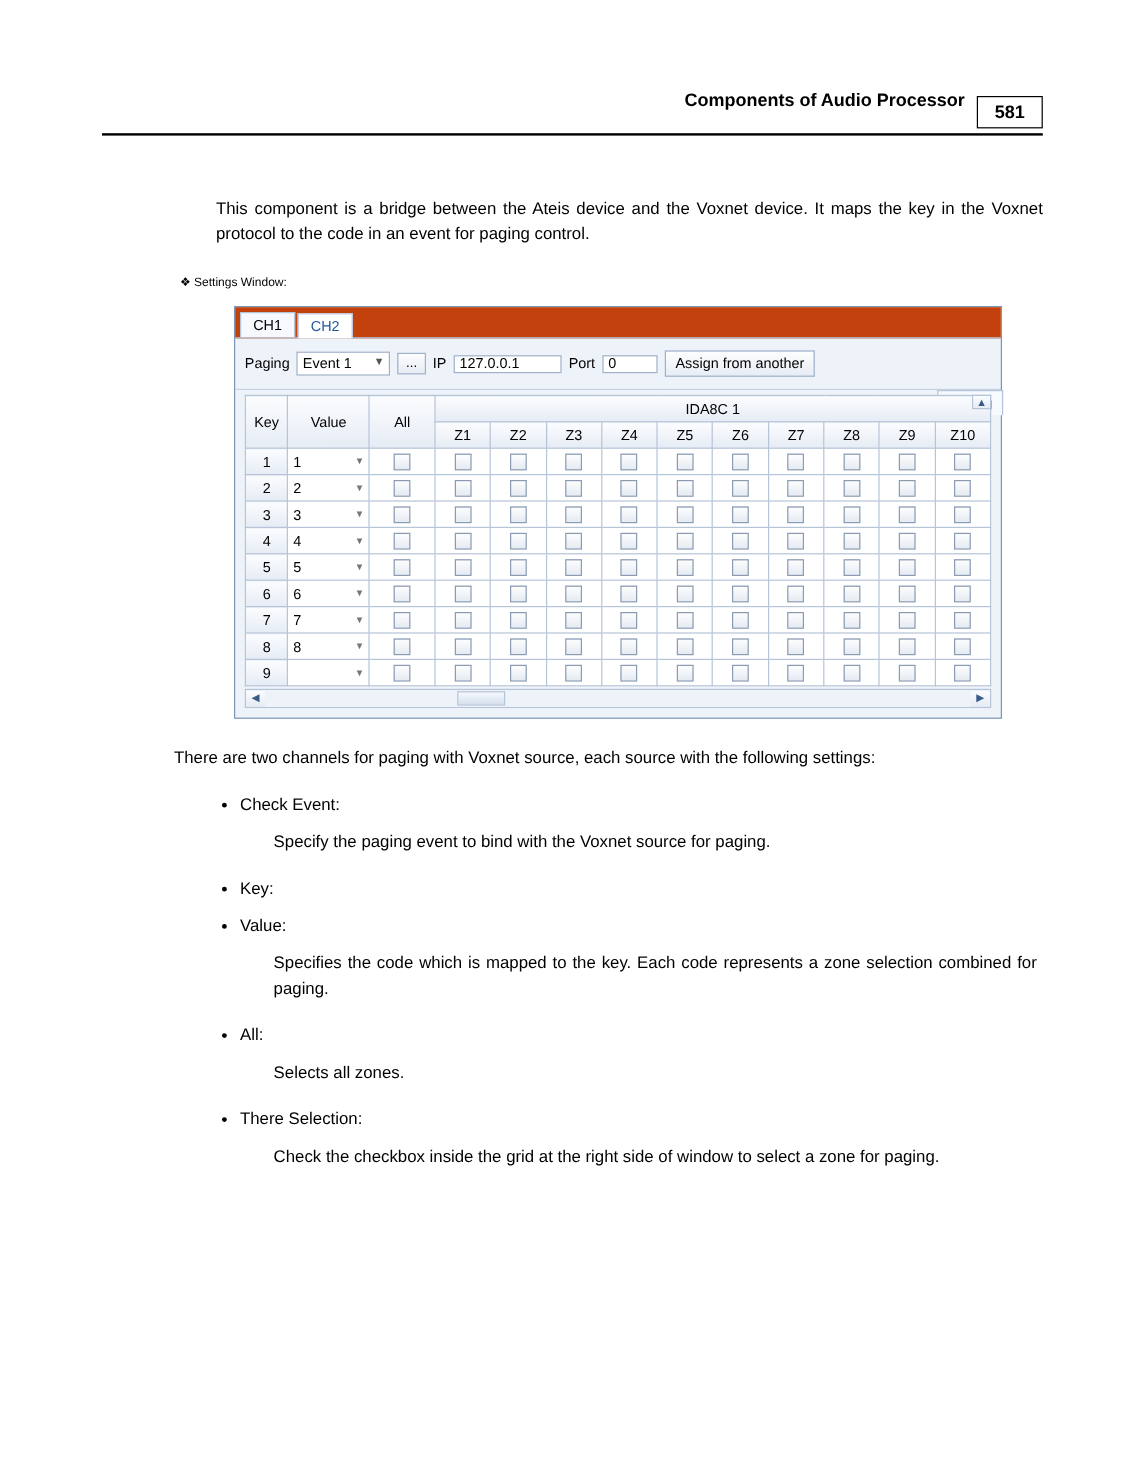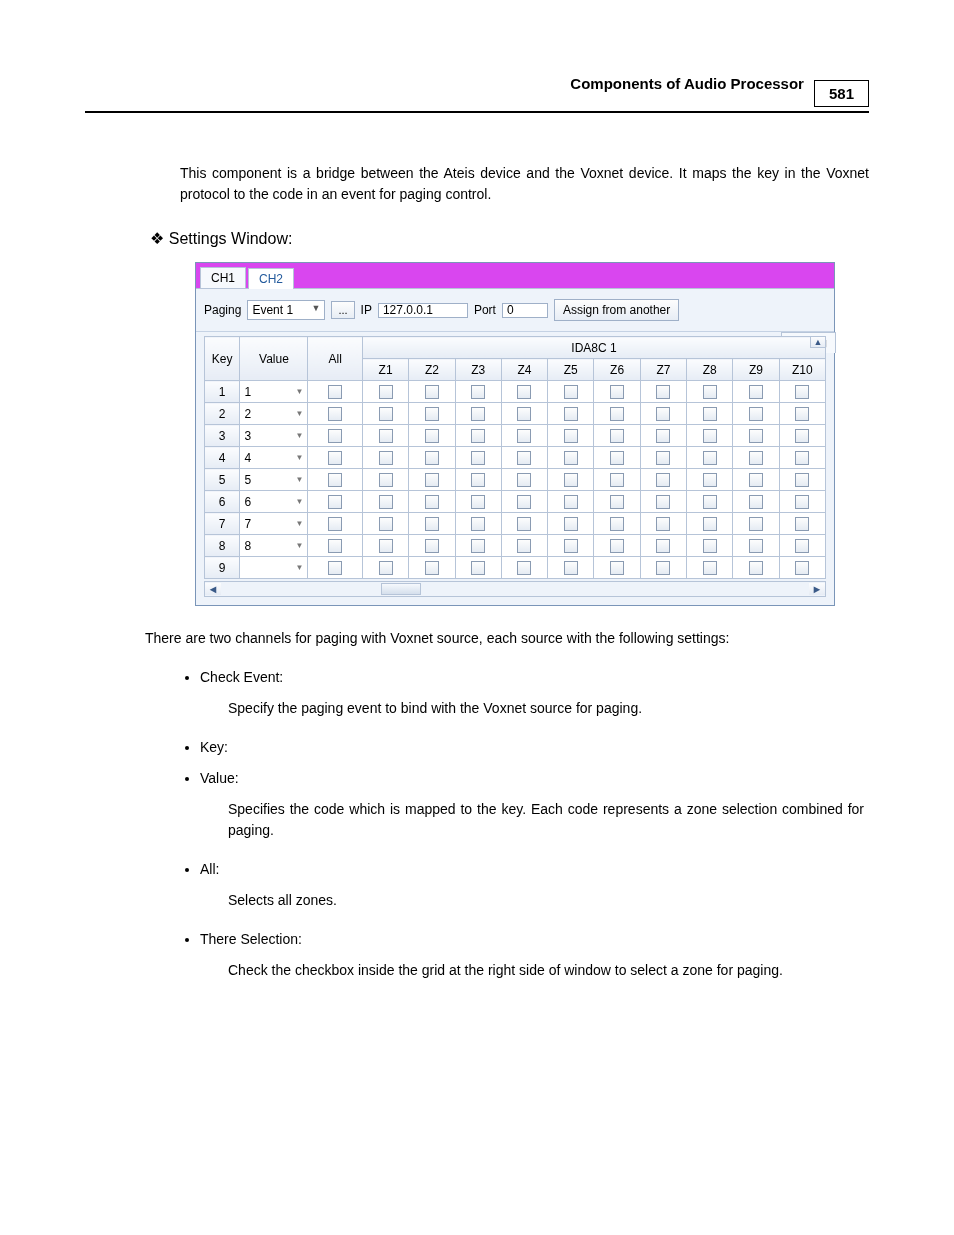--- a/index.html
+++ b/index.html
@@ -37,21 +37,21 @@
   }
   .intro-p {
     margin-left: 95px;
     text-align: justify;
     line-height: 1.5;
     margin-bottom: 24px;
   }
   .section-head {
     margin-left: 65px;
     margin-bottom: 14px;
-    font-size: 16px;
+    font-size: 10px;
   }
   .section-head::before {
     content: "❖ ";
   }
   
   .window {
     margin-left: 110px;
     width: 640px;
     border: 1px solid #7a95b8;
     background: #eef3fa;
@@ -73,21 +73,21 @@
     position: relative;
   }
   .app-icon::after {
     content: "✕"; color:#fff; font-size:10px; position:absolute; left:3px; top:1px;
   }
   .titlebar-title { color:#6a7a8c; }
   .titlebar-spacer { flex:1; }
   .win-btn { color:#5a6f8c; margin-left:10px; font-size:13px; cursor:pointer; }
   .tabs-row {
     display:flex;
-    background:#d946ef;
+    background:#c2410c;
     padding: 4px 4px 0 4px;
     border-bottom:1px solid #b6c4d8;
   }
   .tab {
     border:1px solid #b6c4d8;
     border-bottom:none;
     padding:3px 10px;
     background:#f6f9fd;
     margin-right:2px;
     cursor:pointer;

